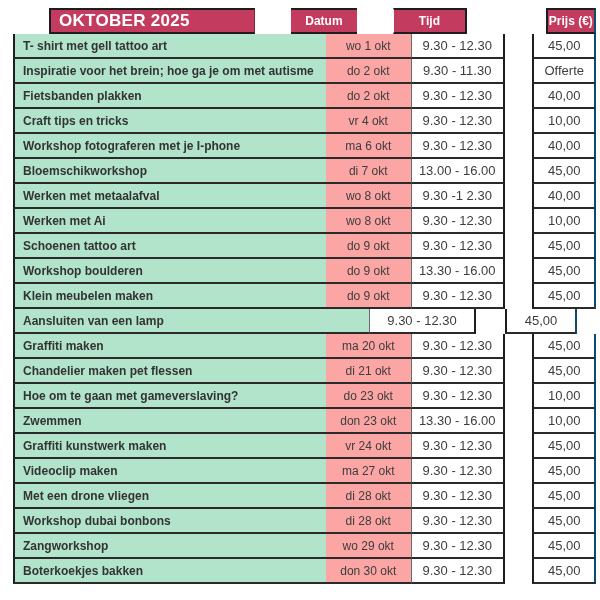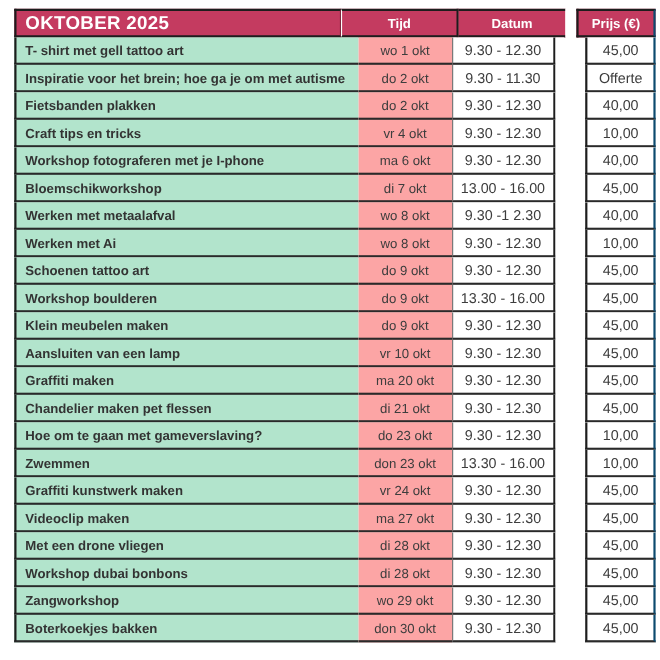--- a/index.html
+++ b/index.html
@@ -25,40 +25,40 @@
   .row.body .c-activity { background:var(--mint); border-bottom:2px solid #2a2a2a;
                           font-weight:bold; font-size:12px; color:#333333; white-space:nowrap; }
   .row.body .c-datum    { background:#fca5a5; border-bottom:2px solid #2a2a2a;
                           font-size:12px; color:#3d3d3d; }
   .row.body .c-tijd     { background:#fff; border-bottom:2px solid #2a2a2a;
                           font-size:13px; color:#3d3d3d;text-align:right; }
   .row.body .c-prijs    { background:#fff; border-bottom:2px solid #2a2a2a;
                           font-size:13px; color:#3d3d3d;margin-left:19px; }
 
   
-  .row.header .cell { border-top:2px solid #1d1d1d; border-bottom:2px solid #1d1d1d; }
+  .row.header .cell { border-top:2px solid #1d1d1d; border-bottom:2px solid #1d1d1d;margin-left:36px; }
   .row.header .c-activity { background:var(--crimson); color:#fff; font-weight:bold;
                             font-size:17px; letter-spacing:.3px;
                             border-right:1px solid rgba(0,0,0,.35); width:297px; }
   .row.header .c-datum { background:var(--crimson); color:#fff; font-weight:bold; font-size:12px; }
   .row.header .c-tijd  { background:var(--crimson); color:#fff; font-weight:bold; font-size:12px;
                          border-left:1px solid #ffffff; }
   .row.header .c-gap   { border:none; }
   .row.header .c-prijs { background:var(--crimson); color:#fff; font-weight:bold; font-size:12px; }
 </style>
 </head>
 <body>
 
 <div class="sheet">
   <div class="tbl">
 
     <div class="row header">
       <div class="cell c-activity">OKTOBER 2025</div>
+      <div class="cell c-datum">Datum</div>
       <div class="cell c-tijd">Tijd</div>
-      <div class="cell c-datum">Datum</div>
       <div class="cell c-gap"></div>
       <div class="cell c-prijs">Prijs (€)</div>
     </div>
 
     <div id="rows">
   <div class="row body">
     <div class="cell c-activity">T- shirt met gell tattoo art</div>
     <div class="cell c-datum">wo 1 okt</div>
     <div class="cell c-tijd">9.30 - 12.30</div>
     <div class="cell c-gap"></div>
@@ -140,21 +140,20 @@
   <div class="row body">
     <div class="cell c-activity">Klein meubelen maken</div>
     <div class="cell c-datum">do 9 okt</div>
     <div class="cell c-tijd">9.30 - 12.30</div>
     <div class="cell c-gap"></div>
     <div class="cell c-prijs">45,00</div>
   </div>
 
   <div class="row body">
     <div class="cell c-activity">Aansluiten van een lamp</div>
-    <div class="cell c-datum">vr 10 okt</div>
     <div class="cell c-tijd">9.30 - 12.30</div>
     <div class="cell c-gap"></div>
     <div class="cell c-prijs">45,00</div>
   </div>
 
   <div class="row body">
     <div class="cell c-activity">Graffiti maken</div>
     <div class="cell c-datum">ma 20 okt</div>
     <div class="cell c-tijd">9.30 - 12.30</div>
     <div class="cell c-gap"></div>

